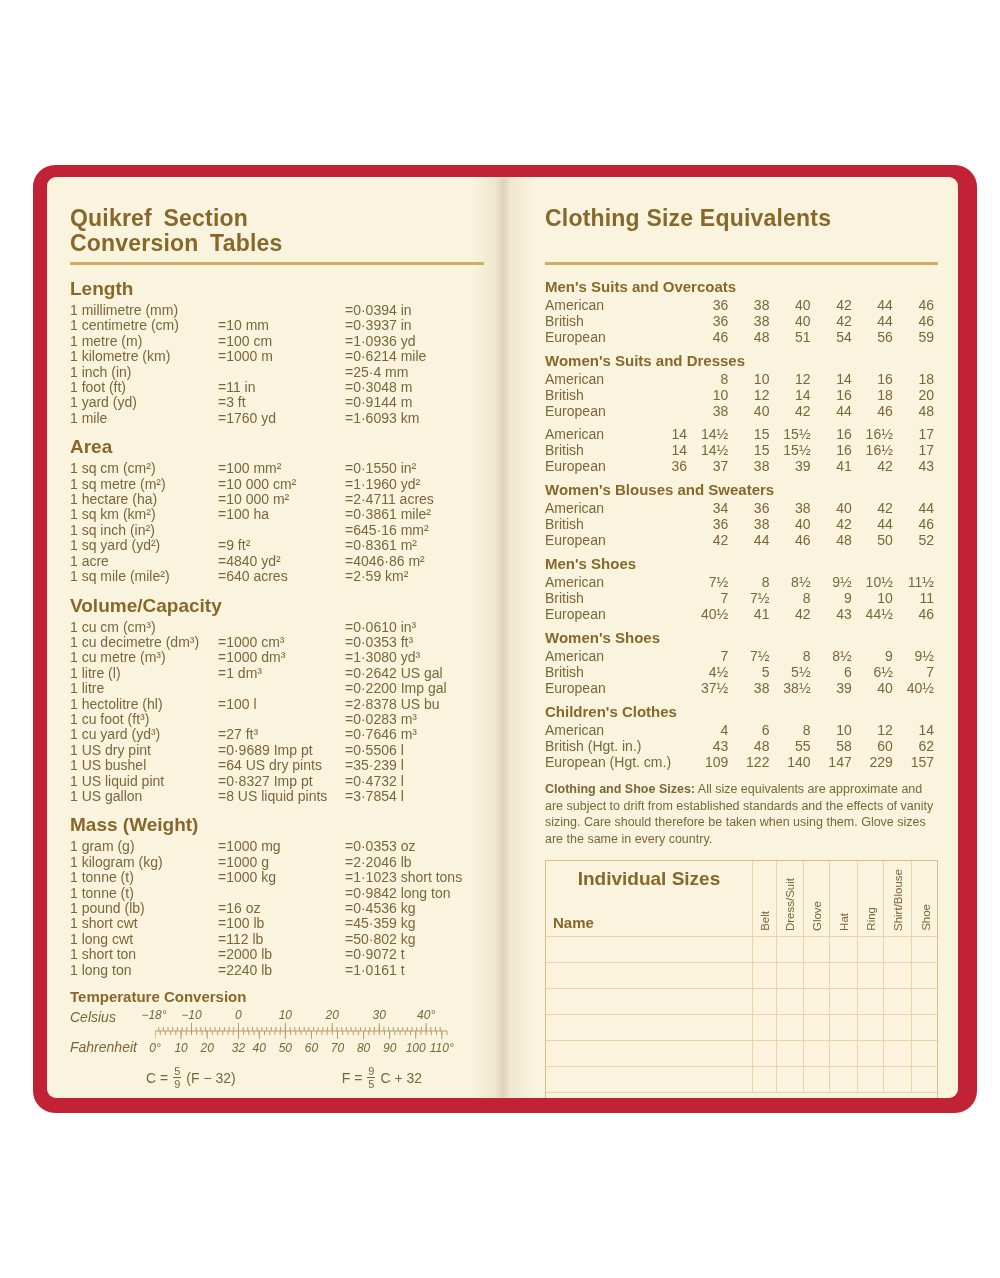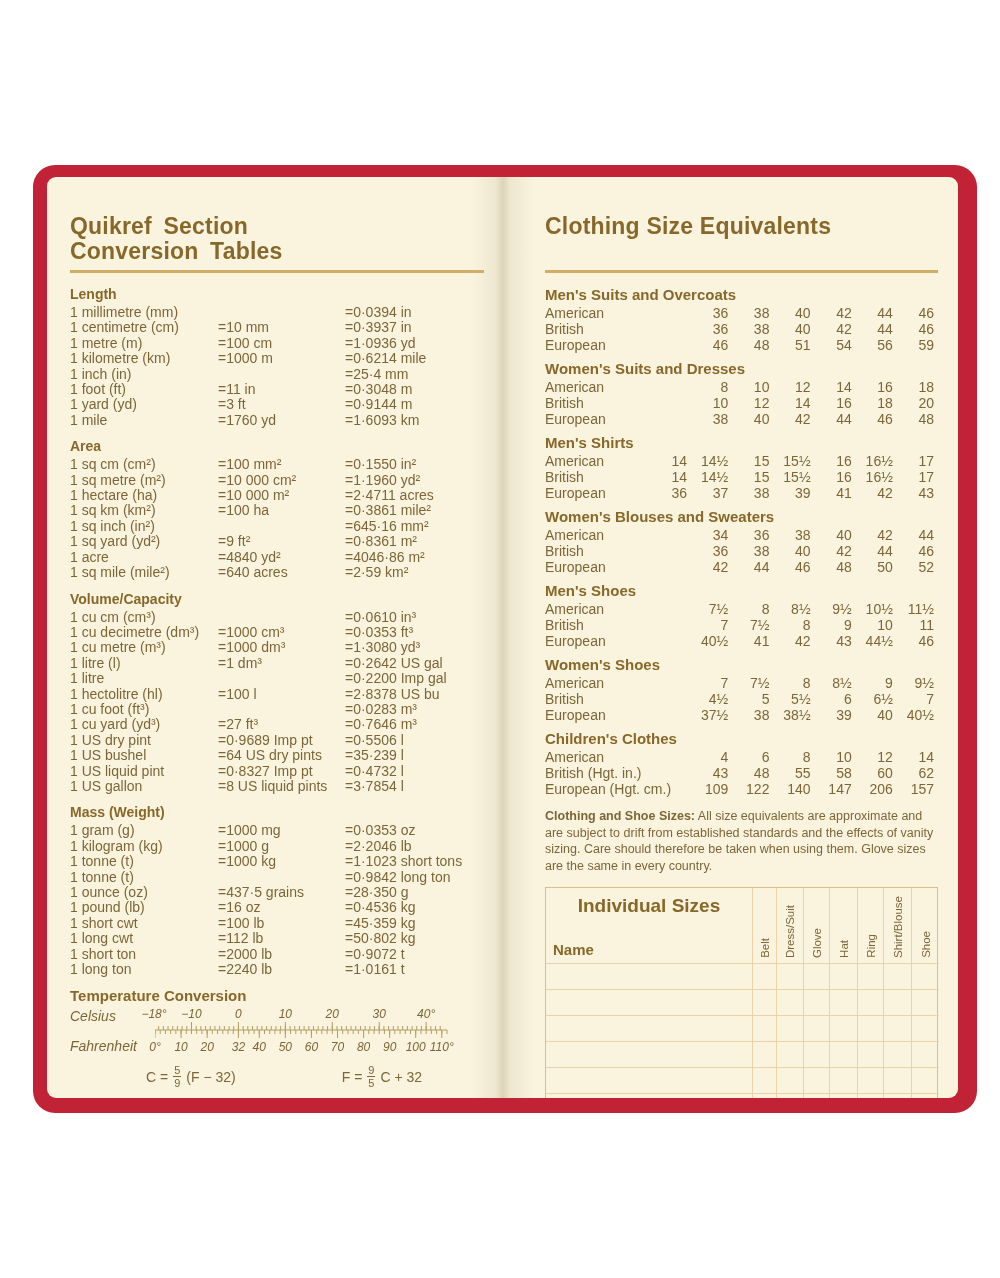--- a/index.html
+++ b/index.html
@@ -16,34 +16,34 @@
   html,body{width:1000px;height:1278px;background:#ffffff;
     font-family:"Liberation Sans", sans-serif;color:var(--ink);}
   .canvas{position:relative;width:1000px;height:1278px;background:#ffffff;overflow:hidden;}
   .cover{position:absolute;left:33px;top:165px;width:944px;height:948px;
     background:var(--red);border-radius:22px;}
   .paper{position:absolute;left:14px;right:19px;top:12px;bottom:15px;
     background:var(--paper);border-radius:9px;overflow:hidden;}
   .gutter{position:absolute;left:50%;top:0;bottom:0;width:64px;transform:translateX(-50%);
     background:linear-gradient(to right, rgba(140,115,70,0) 0%, rgba(140,115,70,0.10) 38%,
       rgba(120,95,55,0.22) 50%, rgba(140,115,70,0.10) 62%, rgba(140,115,70,0) 100%);}
-  .page{position:absolute;top:8px;}
+  .page{position:absolute;top:0;}
   .page-left{left:23px;width:414px;}
   .page-right{left:498px;width:393px;}
 
   .page-title{margin-top:29px;height:50px;font-size:23px;line-height:25px;
     font-weight:bold;color:var(--head);letter-spacing:0.2px;}
   .left-title{word-spacing:5px;}
   .rule{margin-top:6px;height:3px;background:var(--rule);width:100%;}
 
   
   #left-sections{margin-top:13px;}
   .lsec{margin-top:10px;}
   .lsec:first-child{margin-top:0;}
-  .lsec-h{font-size:14px;font-weight:bold;color:var(--head);margin-bottom:3px;}
+  .lsec-h{font-size:19px;font-weight:bold;color:var(--head);margin-bottom:3px;}
   .lrow{display:flex;font-size:14px;line-height:15.4px;white-space:nowrap;}
   .lrow .c1{flex:0 0 auto;min-width:148px;}
   .lrow .c2{flex:0 0 auto;min-width:127px;}
   .lrow .c3{flex:0 0 auto;}
 
   
   .temp{margin-top:10px;}
   .temp-h{font-size:15px;font-weight:bold;color:var(--head);}
   .temp-scale{position:relative;height:48px;margin-top:3px;font-style:italic;}
   .t-word{position:absolute;left:0;font-size:14px;}
@@ -268,25 +268,20 @@
               </div>
               <div class="lrow">
                 <span class="c1">1 tonne (t)</span>
                 <span class="c2">=1000 kg</span>
                 <span class="c3">=1·1023 short tons</span>
               </div>
               <div class="lrow">
                 <span class="c1">1 tonne (t)</span>
                 <span class="c2"></span>
                 <span class="c3">=0·9842 long ton</span>
-              </div>
-              <div class="lrow">
-                <span class="c1">1 ounce (oz)</span>
-                <span class="c2">=437·5 grains</span>
-                <span class="c3">=28·350 g</span>
               </div>
               <div class="lrow">
                 <span class="c1">1 pound (lb)</span>
                 <span class="c2">=16 oz</span>
                 <span class="c3">=0·4536 kg</span>
               </div>
               <div class="lrow">
                 <span class="c1">1 short cwt</span>
                 <span class="c2">=100 lb</span>
                 <span class="c3">=45·359 kg</span>
@@ -566,21 +561,20 @@
                 <span class="rval"></span>
                 <span class="rval">38</span>
                 <span class="rval">40</span>
                 <span class="rval">42</span>
                 <span class="rval">44</span>
                 <span class="rval">46</span>
                 <span class="rval">48</span>
               </div>
             </div>
             <div class="rsec">
-              <div class="rsec-h">Men's Shirts</div>
               <div class="rrow">
                 <span class="rlabel">American</span>
                 <span class="rval">14</span>
                 <span class="rval">14½</span>
                 <span class="rval">15</span>
                 <span class="rval">15½</span>
                 <span class="rval">16</span>
                 <span class="rval">16½</span>
                 <span class="rval">17</span>
               </div>
@@ -726,21 +720,21 @@
                 <span class="rval">60</span>
                 <span class="rval">62</span>
               </div>
               <div class="rrow">
                 <span class="rlabel">European (Hgt. cm.)</span>
                 <span class="rval"></span>
                 <span class="rval">109</span>
                 <span class="rval">122</span>
                 <span class="rval">140</span>
                 <span class="rval">147</span>
-                <span class="rval">206</span>
+                <span class="rval">229</span>
                 <span class="rval">157</span>
               </div>
             </div>
           </div>
         <div class="note">
           <b>Clothing and Shoe Sizes:</b><span> All size equivalents are approximate and are subject to drift from established standards and the effects of vanity sizing. Care should therefore be taken when using them. Glove sizes are the same in every country.</span>
         </div>
         <div id="ind-table">
             <div class="icell bR bB ih-name">
               <span class="ind-title">Individual Sizes</span>

